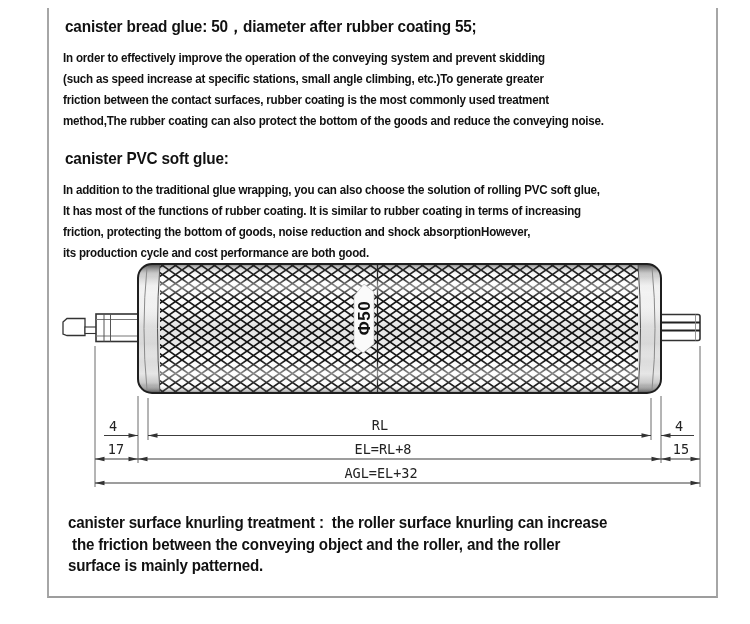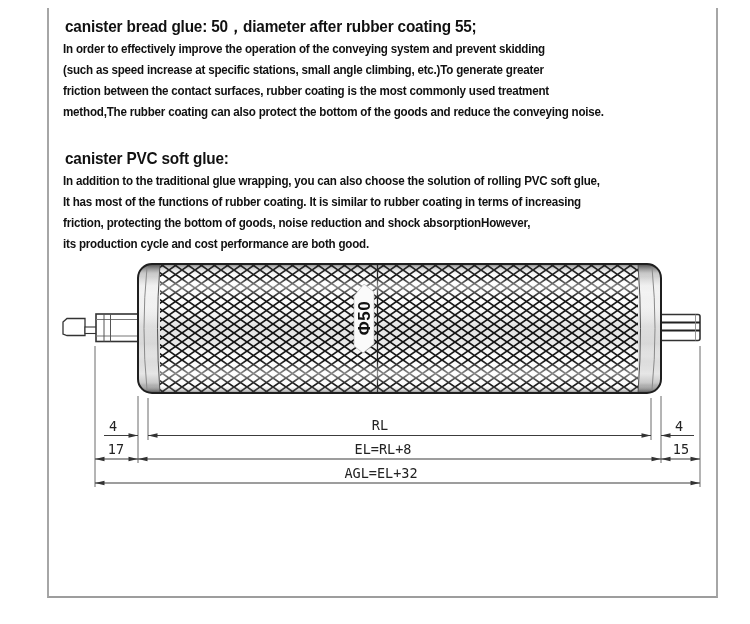--- a/index.html
+++ b/index.html
@@ -9,21 +9,21 @@
   }
   .frame{
     position:absolute;left:47px;top:8px;width:667px;height:588px;
     border-left:2px solid #a6a6a6;border-right:2px solid #a6a6a6;border-bottom:2px solid #9d9d9d;
   }
   .sec{position:absolute;}
   .h{
     font-weight:bold;font-size:16.5px;letter-spacing:-0.2px;white-space:pre;
     transform:scaleX(0.93);transform-origin:0 0;height:22px;line-height:22px;
   }
-  .body{margin-left:-2px;margin-top:1px;}
+  .body{margin-left:-2px;margin-top:10px;}
   .bl{
     font-weight:bold;font-size:13.5px;letter-spacing:-0.25px;white-space:pre;
     transform:scaleX(0.86);transform-origin:0 0;height:21px;line-height:21px;
   }
   .kl{
     font-weight:bold;font-size:17px;letter-spacing:-0.2px;white-space:pre;
     transform:scaleX(0.89);transform-origin:0 0;height:21.5px;line-height:21.5px;
   }
   svg.diagram{position:absolute;left:0;top:0;width:750px;height:624px;}
   .dimtxt{font-family:"DejaVu Sans Mono",monospace;font-size:13.5px;fill:#222;}
@@ -156,14 +156,19 @@
 
     <text class="dimtxt" x="113" y="431" text-anchor="middle">4</text>
     <text class="dimtxt" x="380" y="430" text-anchor="middle">RL</text>
     <text class="dimtxt" x="679" y="431" text-anchor="middle">4</text>
     <text class="dimtxt" x="116" y="454" text-anchor="middle">17</text>
     <text class="dimtxt" x="383" y="454" text-anchor="middle">EL=RL+8</text>
     <text class="dimtxt" x="681" y="454" text-anchor="middle">15</text>
     <text class="dimtxt" x="381" y="478" text-anchor="middle">AGL=EL+32</text>
   </svg>
 
+  <div class="sec" style="left:68px;top:512px;">
+    <div class="kl">canister surface knurling treatment :  the roller surface knurling can increase</div>
+    <div class="kl"> the friction between the conveying object and the roller, and the roller</div>
+    <div class="kl">surface is mainly patterned.</div>
+  </div>
 
 </div>
 
 </body></html>

